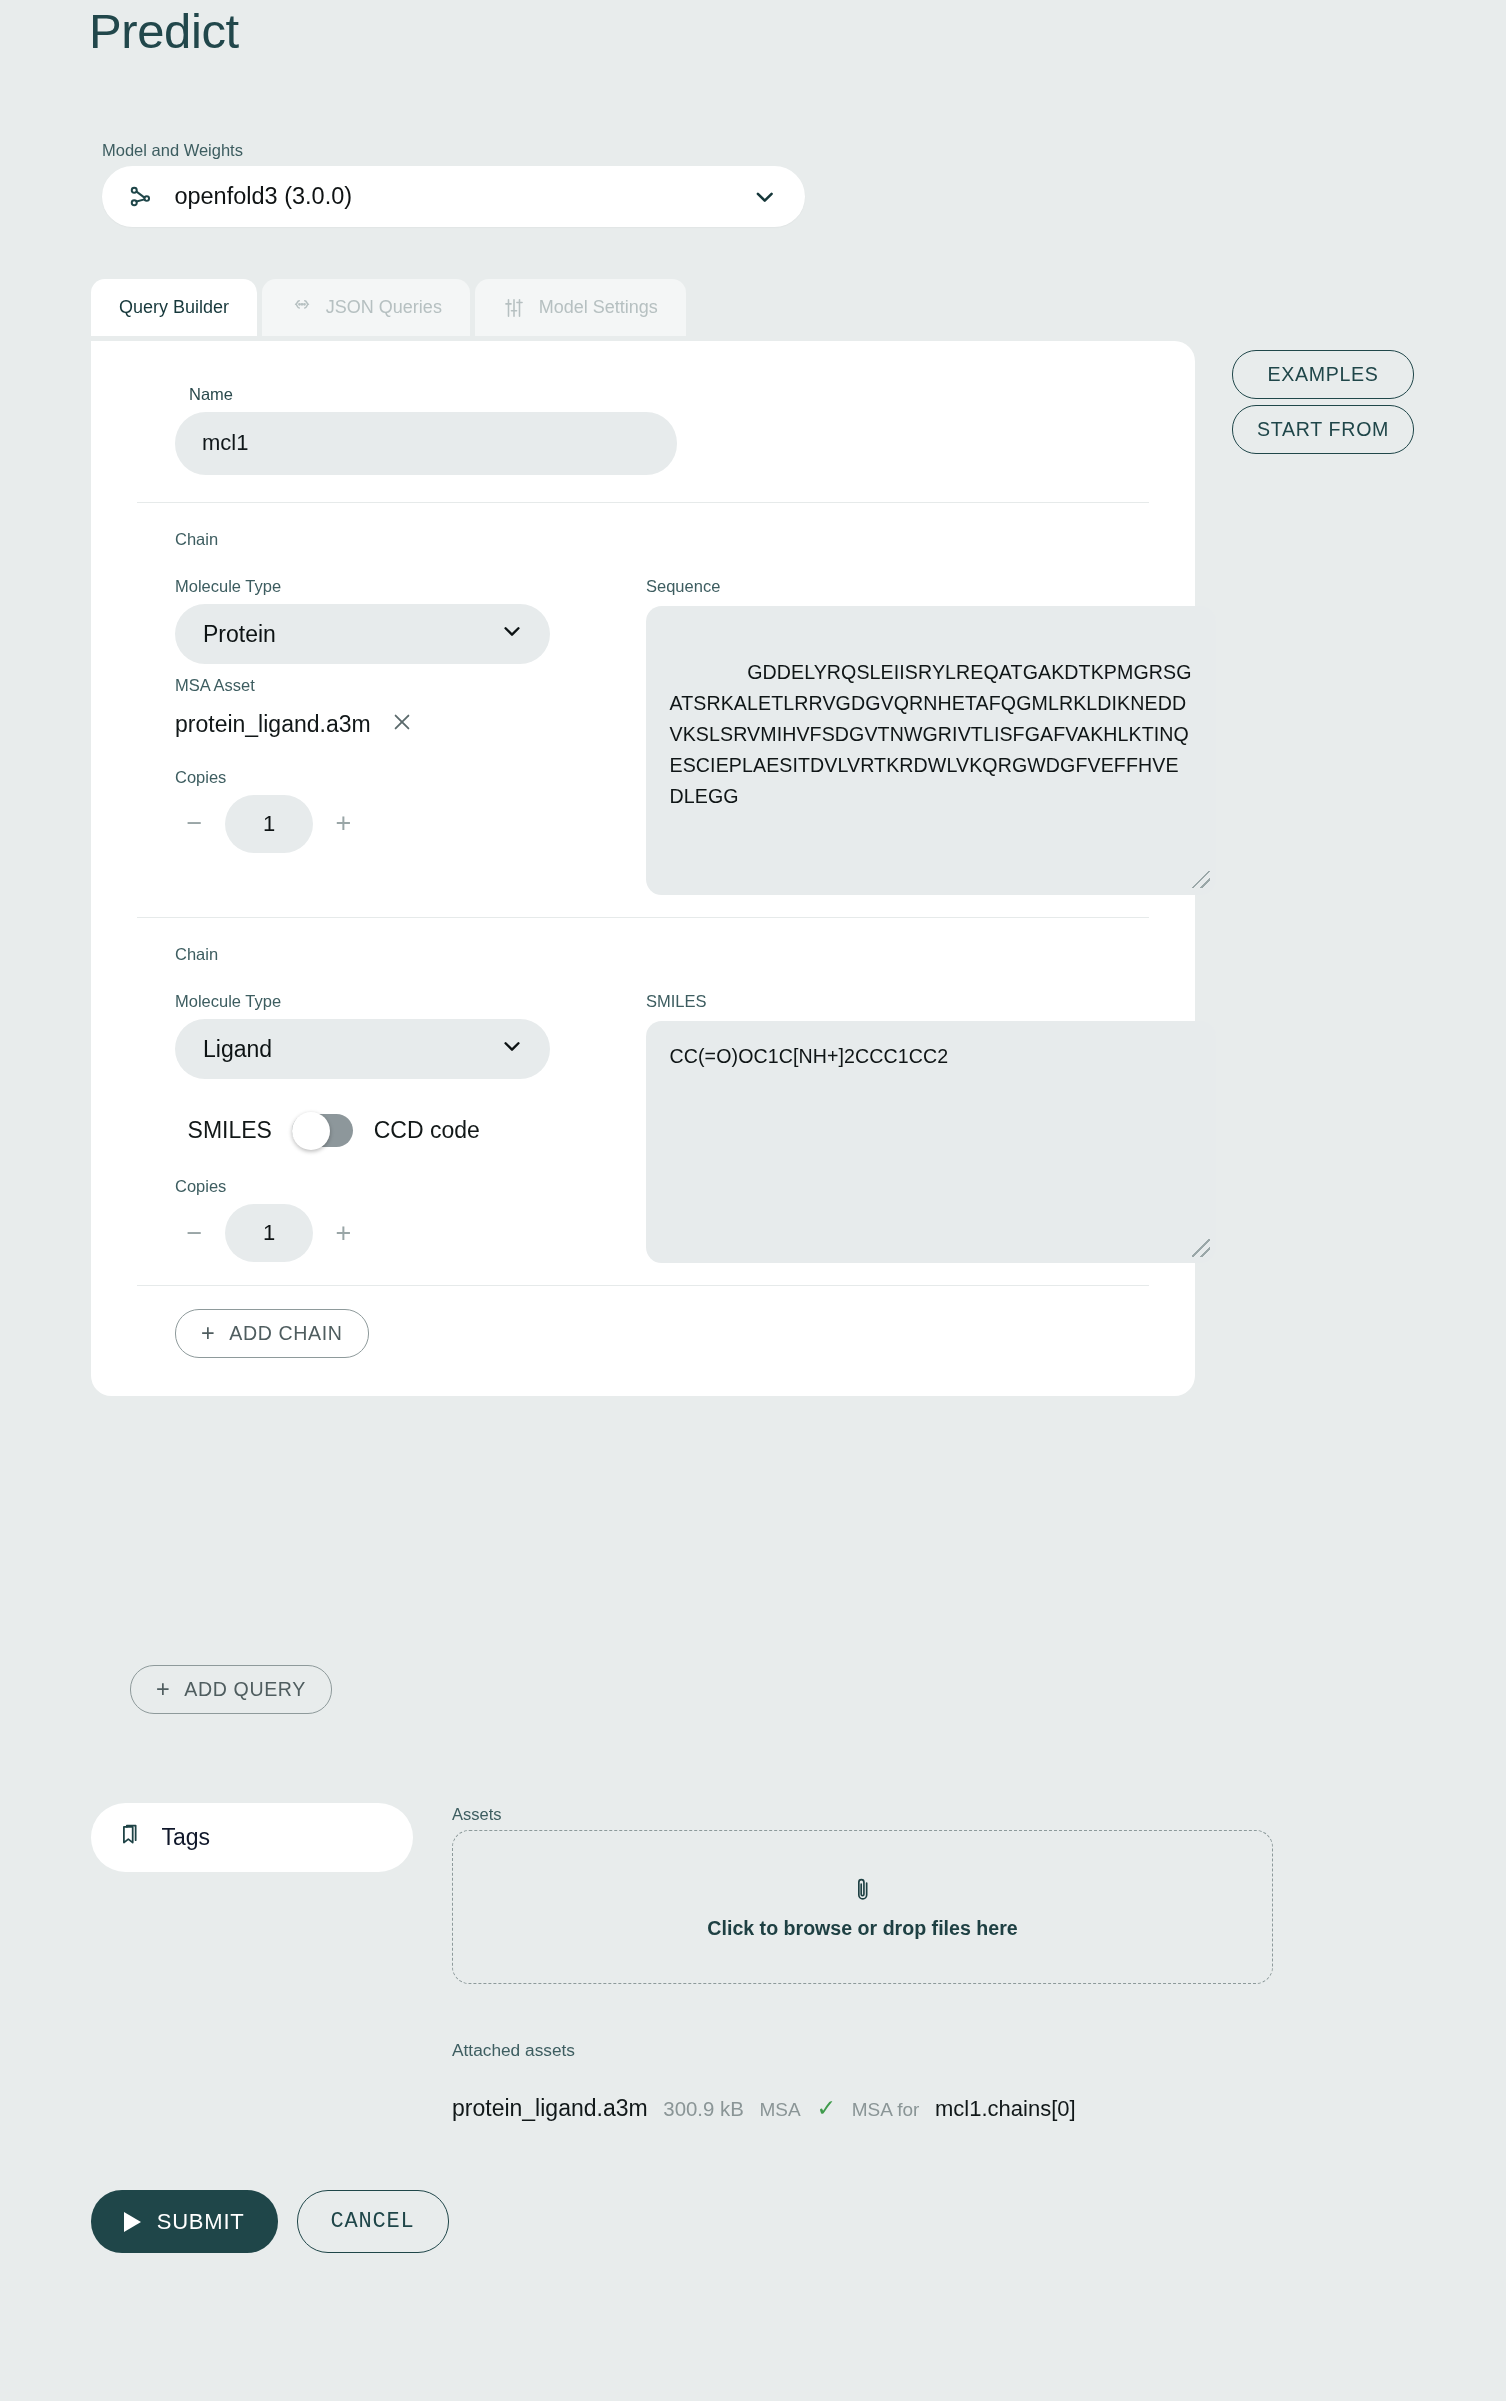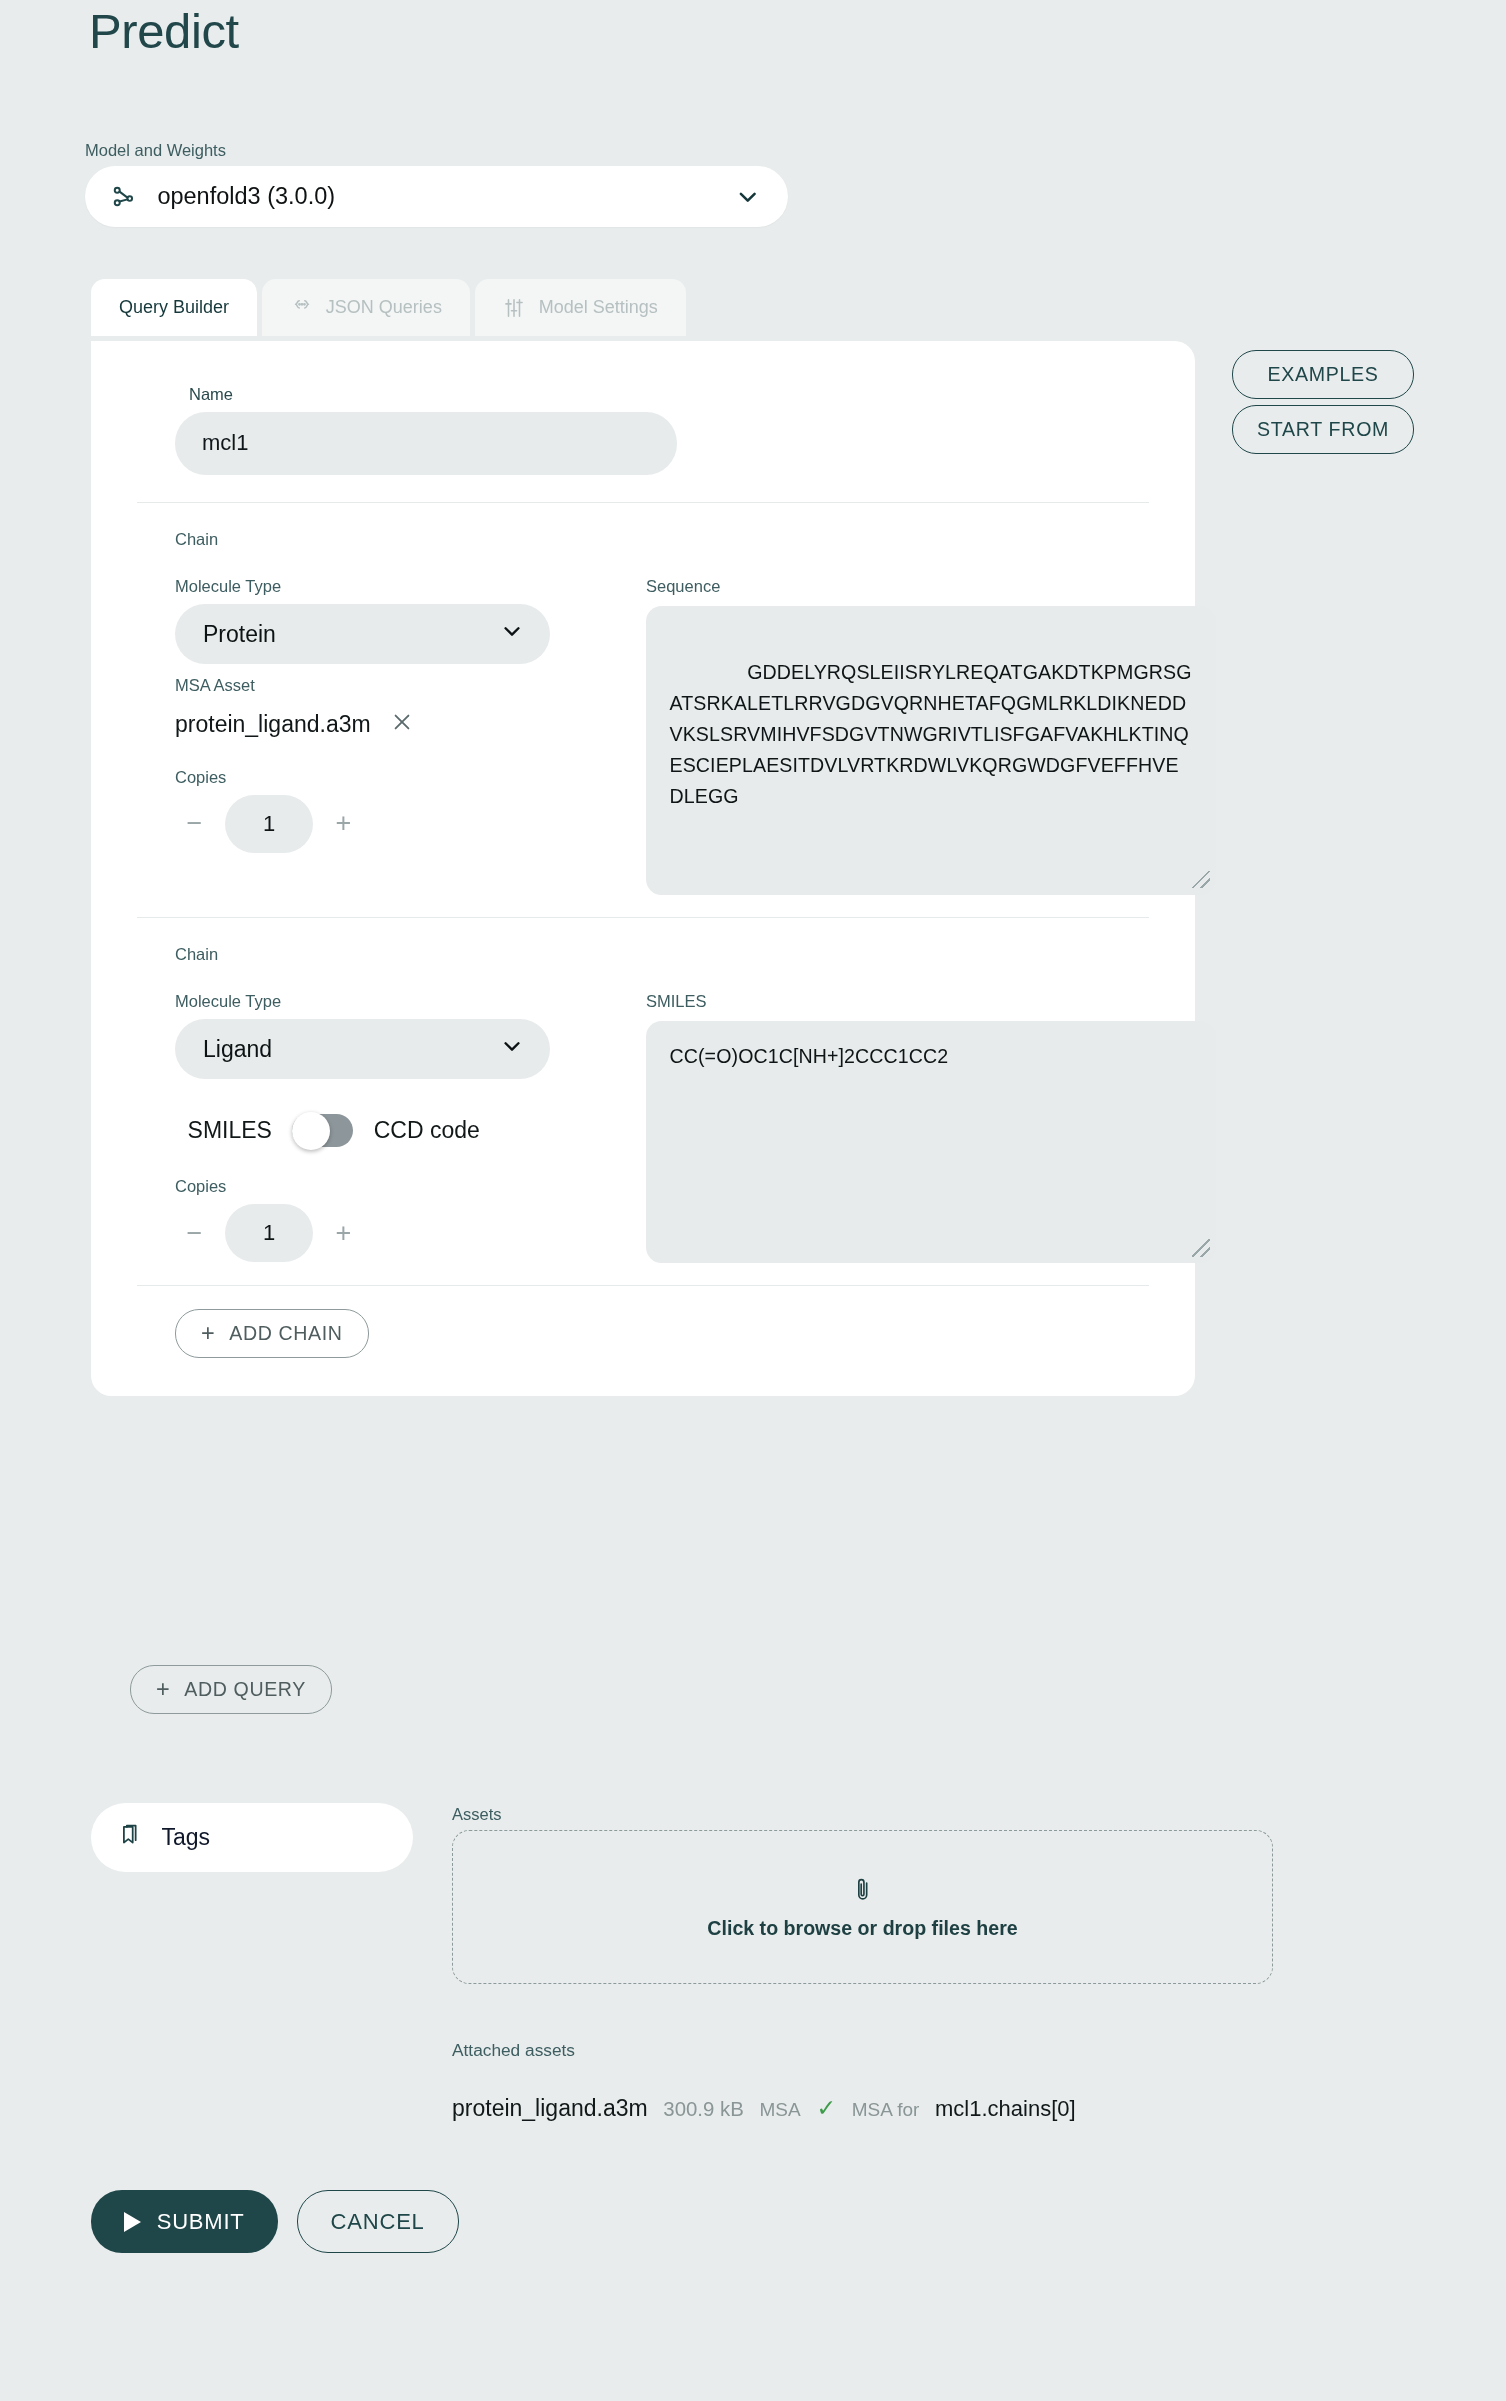--- a/index.html
+++ b/index.html
@@ -26,21 +26,21 @@
     color: #21474b;
     letter-spacing: -0.4px;
   }
 
   
   .field-label {
     font-size: 16.5px;
     color: #3d5d60;
     font-weight: 400;
   }
-  .model-block { position: absolute; left: 85px; top: 141px; width: 703px; }
+  .model-block { position: absolute; left: 102px; top: 141px; width: 703px; }
   .model-block .field-label { display:block; margin-left: 0px; margin-bottom: 6.3px; }
   .model-select {
     height: 61px;
     background: #ffffff;
     border-radius: 31px;
     display: flex;
     align-items: center;
     padding: 0 27px 0 25px;
     box-shadow: 0 0.8px 1.6px rgba(0,0,0,0.04);
   }
@@ -205,20 +205,21 @@
     display:flex; align-items:center; gap: 15.7px;
     color:#ffffff; font-size: 22px; letter-spacing: 0.8px;
     border:none; cursor:pointer;
   }
   .btn-cancel {
     height: 63px; padding: 0 33px;
     background: transparent; border:0.8px solid #1f4649; border-radius:31px;
     display:flex; align-items:center; justify-content:center;
     color:#1f4649; font-size: 22px; letter-spacing: 0.8px;
     cursor:pointer;
+    font-family:Liberation Mono, monospace;
   }
   .play-tri {
     width: 0; height: 0;
     border-left: 17.3px solid #ffffff;
     border-top: 10.2px solid transparent;
     border-bottom: 10.2px solid transparent;
   }
 </style>
 </head>
 <body>

